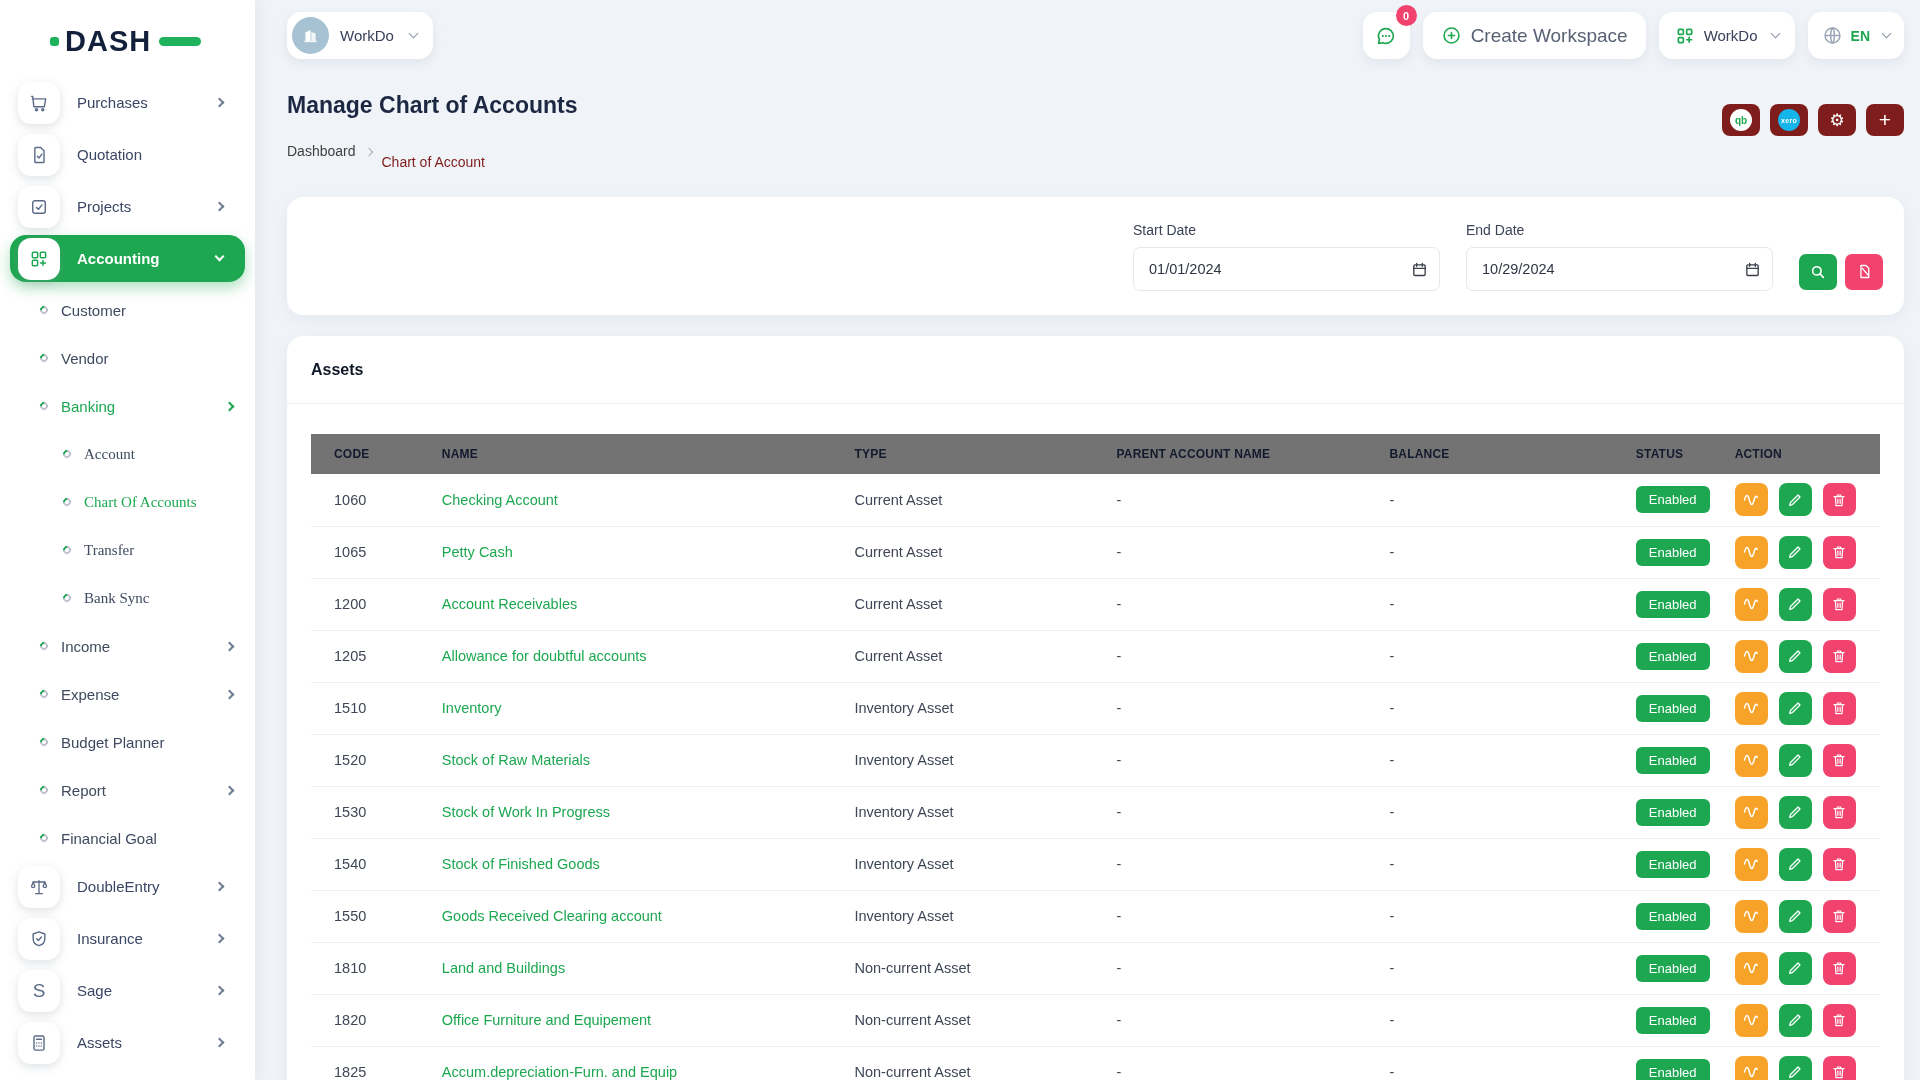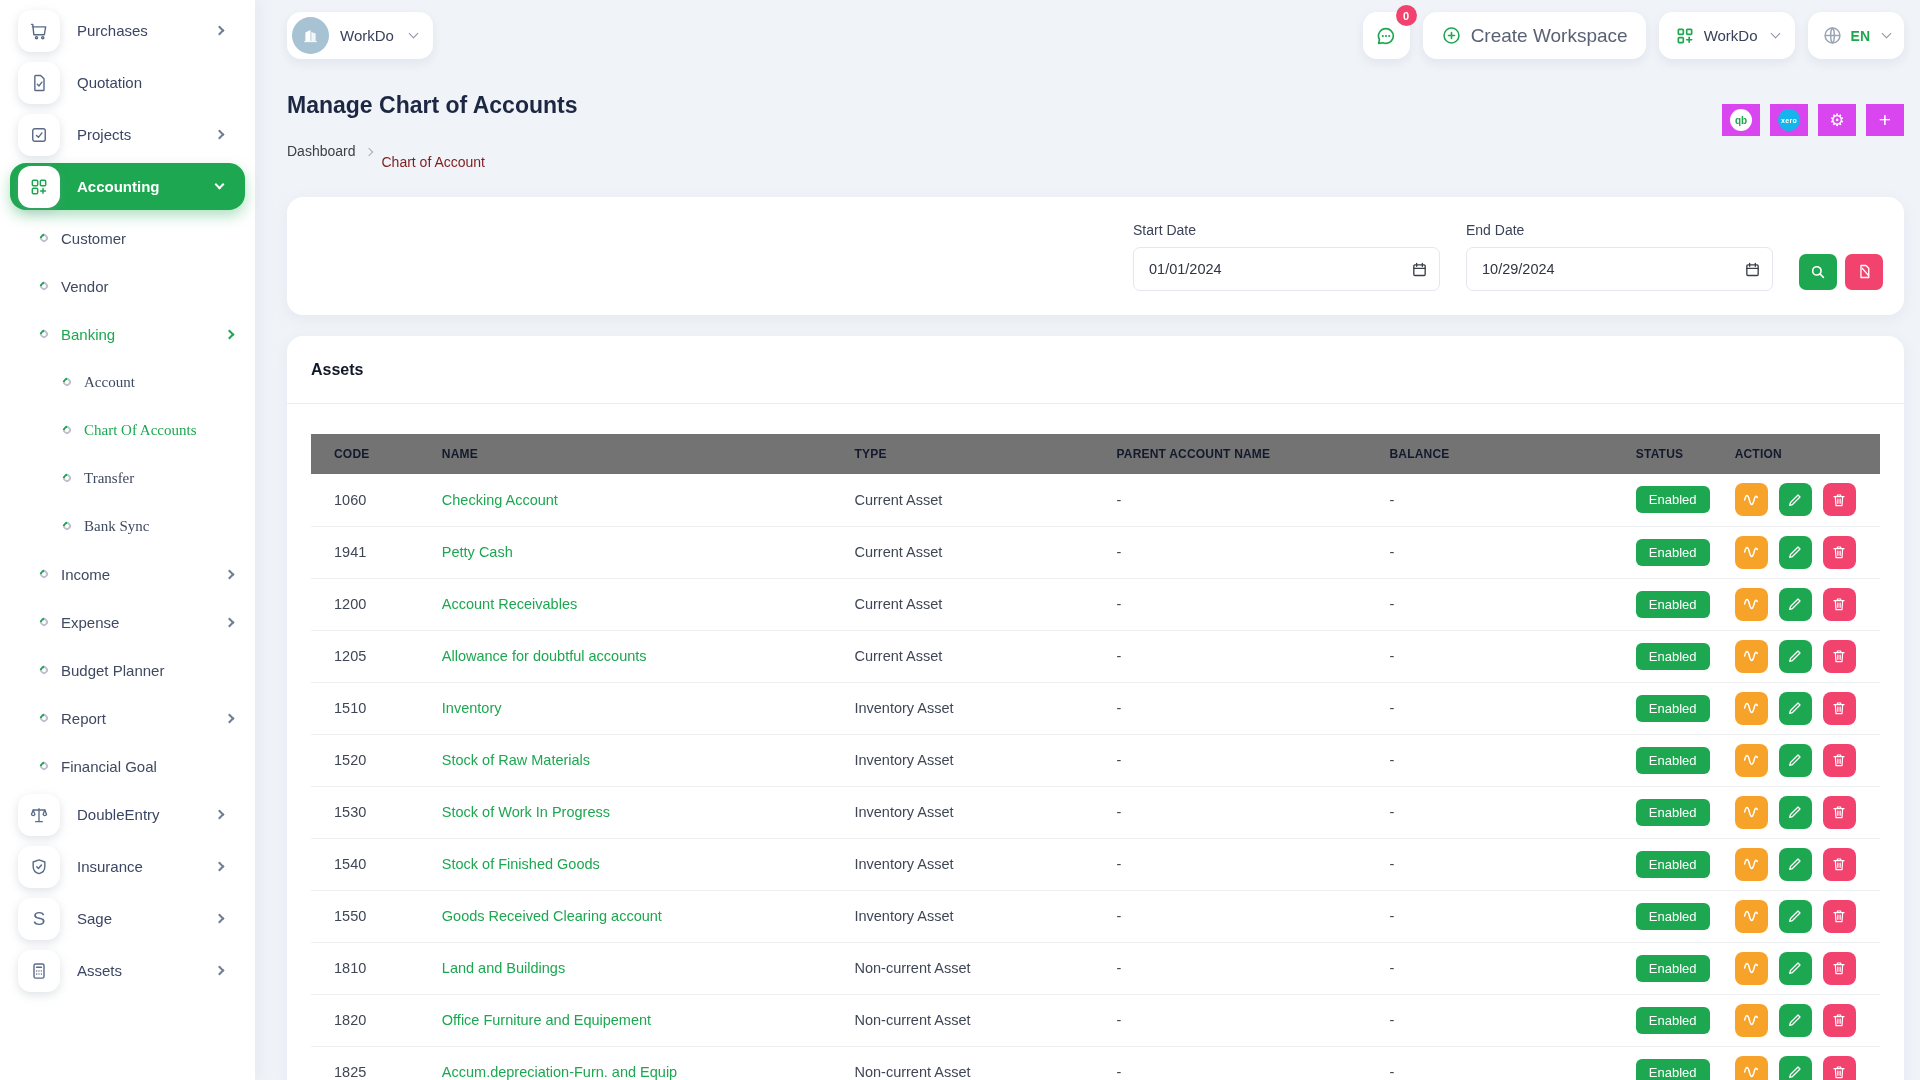--- a/index.html
+++ b/index.html
@@ -58,21 +58,21 @@
   .lang-code { color:#1CA750; font-size:14px; font-weight:700; }
 
   .page-head { display:flex; justify-content:space-between; align-items:flex-start; margin-top:20px; }
   .page-title { margin:0; font-size:23px; font-weight:600; color:#1c2742; }
   .crumbs { display:flex; align-items:center; gap:10px; margin-top:13px; font-size:14px; }
   .crumb-home { color:#404040; text-decoration:none; cursor:pointer; }
   .crumb-sep { width:6px; height:6px; border-right:1.6px solid #a7aebc; border-bottom:1.6px solid #a7aebc;
     transform:rotate(-45deg); margin-top:1px; }
   .crumb-cur { color:#7f1d1d;margin-top:22px; }
   .head-actions { display:flex; gap:10px; margin-top:12px; }
-  .hbtn { width:38px; height:32px; border-radius:0; border:none; background:#d946ef; cursor:pointer;
+  .hbtn { width:38px; height:32px; border-radius:8px; border:none; background:#7f1d1d; cursor:pointer;
     display:flex; align-items:center; justify-content:center; padding:0; }
   .qb-circle { width:22px; height:22px; border-radius:50%; background:#fff; color:#1CA750;
     font-weight:800; font-size:10px; display:flex; align-items:center; justify-content:center; }
   .xero-circle { width:22px; height:22px; border-radius:50%; background:#13B5EA; color:#fff;
     font-size:7px; font-weight:700; letter-spacing:.3px; display:flex; align-items:center; justify-content:center; }
   .gear-glyph { color:#fff; font-size:17px; line-height:1; font-family:"DejaVu Sans",sans-serif; }
   .plus-glyph { color:#fff; font-size:21px; line-height:1; font-weight:400; margin-top:-2px; }
 
   .card { background:#fff; border-radius:16px; box-shadow:0 4px 14px rgba(166,178,194,.15); }
   .filter-card { margin-top:27px; height:118px; display:flex; align-items:center; justify-content:flex-end;
@@ -101,20 +101,25 @@
   .alink { color:#1CA750; text-decoration:none; cursor:pointer; }
   .badge { display:inline-block; background:#1CA750; color:#fff; font-size:13px; padding:6px 13px; border-radius:6px; }
   .act { width:33px; height:33px; border-radius:8px; border:none; cursor:pointer; padding:0;
     display:inline-flex; align-items:center; justify-content:center; margin-right:7px; vertical-align:middle; }
   .act.orange { background:#F7A228; } .act.green { background:#1CA750; } .act.pink { background:#F2426E; }
 </style>
 </head>
 <body>
 
 <div class="sidebar">
+  <div class="logo-row">
+    <span class="logo-dot"></span>
+    <span class="logo-text">DASH</span>
+    <span class="logo-bar"></span>
+  </div>
   <nav>
 
     <div class="ni ni-top">
       <span class="tile">
         <svg width="20" height="20" viewBox="0 0 24 24" fill="none" stroke="#5a6b87" stroke-width="1.7" stroke-linecap="round" stroke-linejoin="round">
             <path d="M4 7h16l-1.6 9.5H5.8L4.5 4H3"></path>
             <circle cx="9" cy="20" r="1.3"></circle>
             <circle cx="16.5" cy="20" r="1.3"></circle>
           </svg>
       </span>
@@ -418,21 +423,21 @@
                   </svg>
                 </button>
               <button class="act pink">
                   <svg width="16" height="16" viewBox="0 0 24 24" fill="none" stroke="#fff" stroke-width="1.8" stroke-linecap="round" stroke-linejoin="round">
                     <path d="M4.5 7h15M9.5 7V4.5h5V7M6.5 7l1 13.5h9l1-13.5M10.3 10.5v6.5M13.7 10.5v6.5"></path>
                   </svg>
                 </button>
             </td>
           </tr>
           <tr>
-            <td>1941</td>
+            <td>1065</td>
             <td><a class="alink">Petty Cash</a></td>
             <td>Current Asset</td>
             <td>-</td>
             <td>-</td>
             <td><span class="badge">Enabled</span></td>
             <td>
               <button class="act orange">
                   <svg width="18" height="18" viewBox="0 0 24 24" fill="none" stroke="#fff" stroke-width="2" stroke-linecap="round">
                     <path d="M3.5 12c1.9-7.8 4.4-7.8 6.3 0s4.4 7.8 6.3 0 3-4.5 4.4-3.5"></path>
                   </svg>

